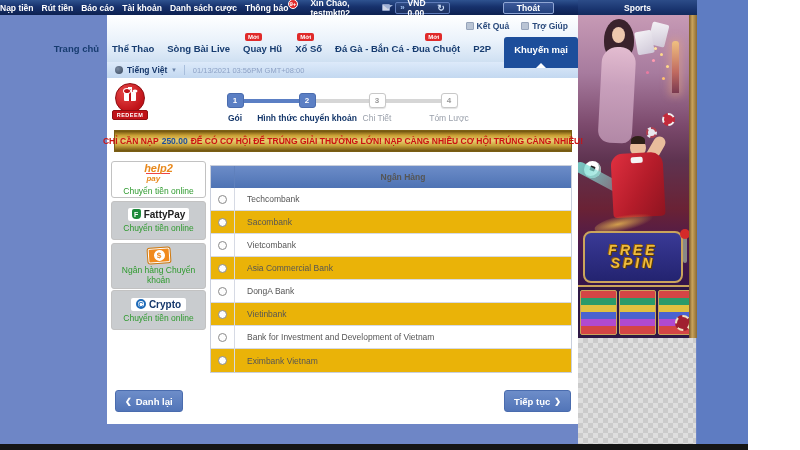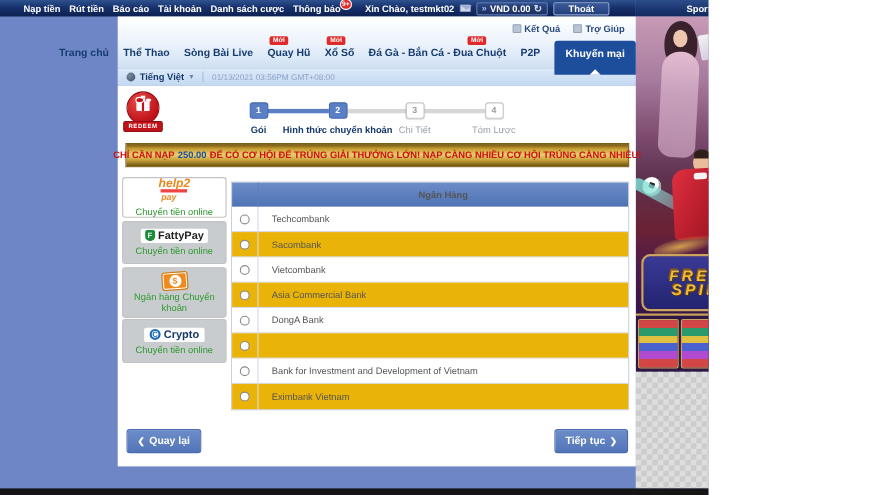--- a/index.html
+++ b/index.html
@@ -1,38 +1,38 @@
 <!DOCTYPE html>
 <html><head>
 <meta charset="utf-8">
 <style>
   * { box-sizing: border-box; margin: 0; padding: 0; }
   html,body { width:800px; height:450px; overflow:hidden; }
   body { font-family: "Liberation Sans", sans-serif; }
-  #stage { position:relative; width:644px; height:450px; background:#6e86c6; overflow:hidden;padding-left:44px; }
+  #stage { position:relative; width:748px; height:450px; background:#6e86c6; overflow:hidden;padding-left:44px; }
 
   
   .topbar { position:absolute; left:0; top:0; width:578px; height:15px;
     background:linear-gradient(180deg,#2e528f 0%,#17316c 45%,#0d2150 100%);
     display:flex; align-items:center; color:#fff; font-size:8.5px; font-weight:bold; }
   .topbar .sp { flex:1.15; }
   .tb-menu { display:flex; gap:8px; align-items:center; }
   .tb-item { cursor:pointer; white-space:nowrap; position:relative; }
   .tb-badge { position:absolute; top:-4px; right:-10px; background:#e02a2a; color:#fff;
     font-size:6px; line-height:8px; min-width:10px; text-align:center; border-radius:5px;
     padding:0 1px; border:1px solid #fff; }
   .tb-user { display:flex; align-items:center; gap:5px; margin-left:22px; margin-right:24px; }
   .mail-ic { width:10px; height:7px; background:#cfd6e6; border:1px solid #8fa0c8; border-radius:1px; position:relative; display:inline-block; }
   .mail-ic::after { content:""; position:absolute; left:0; top:0; border-left:5px solid transparent; border-right:5px solid transparent; border-top:4px solid #9fb0d4; }
   .bal-box { display:flex; align-items:center; gap:3px; border:1px solid #5f7cba; background:rgba(255,255,255,.06);
     padding:0 4px; height:12px; border-radius:2px; font-weight:bold; }
   .bal-box .dbl { color:#9fc0ef; font-size:8px; }
   .bal-box .ref { color:#cfe0f8; font-size:9px; cursor:pointer; }
   .logout-btn { border:1px solid #90a6d4; background:linear-gradient(180deg,#3d5a9a,#22407c);
-    color:#fff; font-size:8.5px; font-weight:bold; padding:1px 13px; border-radius:2px; cursor:pointer; height:12px; display:flex; align-items:center; }
+    color:#fff; font-size:8.5px; font-weight:bold; padding:1px 13px; border-radius:2px; cursor:pointer; height:12px; display:flex; align-items:center;margin-left:48px; }
 
   
   .right-bg { position:absolute; left:697px; top:0; width:103px; height:444px; background:#5e7cc2; }
   .sports-bar { position:absolute; left:578px; top:0; width:119px; height:15px;
     background:linear-gradient(180deg,#2c4c88 0%,#1a3570 60%,#122a5c 100%);
     color:#fff; font-size:8.5px; font-weight:bold; display:flex; align-items:center; justify-content:center; }
 
   
   .promo { position:absolute; left:578px; top:15px; width:119px; height:323px; overflow:hidden;
     background:linear-gradient(180deg,#c79ab5 0%,#a77b9e 18%,#7c4a6d 34%,#5e3350 45%,#6a2235 60%,#4a1a4e 72%,#33154a 84%,#2a1040 100%); }
@@ -150,21 +150,21 @@
   .banner .amt { color:#1d4e9b; margin:0 3px; }
 
   
   .paybtn { position:absolute; left:4px; width:95px; border:1px solid #c2c2c2; border-radius:3px;
     display:flex; flex-direction:column; align-items:center; justify-content:center; cursor:pointer; padding:3px 2px; }
   .paybtn.sel { background:#ffffff; }
   .paybtn.gray { background:#c9cccf; }
   .pb1 { top:83px; height:37px; } .pb2 { top:123px; height:39px; } .pb3 { top:165px; height:46px; } .pb4 { top:212px; height:40px; }
   .pay-label { color:#2e9a2e; font-size:8.5px; margin-top:2px; text-align:center; line-height:10px; }
   .h2p { color:#e8891d; font-weight:bold; font-style:italic; font-size:11px; line-height:10px; }
-  .h2p small { display:block; font-size:8px; border-top:3px solid #ef4444; width:24px; margin:0 auto; }
+  .h2p small { display:block; font-size:8px; border-top:1px solid #ef4444; width:24px; margin:0 auto; }
   .fattybox { background:#fff; border-radius:2px; padding:1px 4px; display:flex; align-items:flex-start; gap:3px; }
   .fshield { width:9px; height:10px; background:#1d8a3a; border-radius:2px 2px 4px 4px; color:#fff; font-size:7px; font-weight:bold;
     display:flex; align-items:center; justify-content:center; }
   .fattytxt { color:#222; font-weight:bold; font-size:10px; }
   .moneyic { width:22px; height:15px; background:#f08a1d; border-radius:2px; border:1px solid #fff; outline:1px solid #d07a10;
     display:flex; align-items:center; justify-content:center; transform:rotate(-4deg); }
   .moneyic .coin { width:11px; height:11px; border-radius:50%; background:#fff; color:#f08a1d; font-size:8px; font-weight:bold;
     display:flex; align-items:center; justify-content:center; }
   .cryptobox { background:#fff; border-radius:2px; padding:1px 5px; display:flex; align-items:center; gap:3px; }
   .cc { width:10px; height:10px; border-radius:50%; border:2px solid #1d6ab8; color:#1d6ab8; font-size:7px; font-weight:bold;
@@ -394,38 +394,39 @@
       <div class="brow">
         <div class="cell-radio">
             <span class="radio"></span>
           </div>
         <div class="cell-name">DongA Bank</div>
       </div>
       <div class="brow alt">
         <div class="cell-radio">
             <span class="radio"></span>
           </div>
+        <div class="cell-name">Vietinbank</div>
       </div>
       <div class="brow">
         <div class="cell-radio">
             <span class="radio"></span>
           </div>
         <div class="cell-name">Bank for Investment and Development of Vietnam</div>
       </div>
       <div class="brow alt">
         <div class="cell-radio">
             <span class="radio"></span>
           </div>
         <div class="cell-name">Eximbank Vietnam</div>
       </div>
     </div>
 
     <div class="actbtn btn-back">
       <span class="chv">❮</span>
-      <span>Quay lại</span>
+      <span>Danh lại</span>
     </div>
     <div class="actbtn btn-next">
       <span>Tiếp tục</span>
       <span class="chv">❯</span>
     </div>
 
   </div>
 </div>
 
 </body></html>

